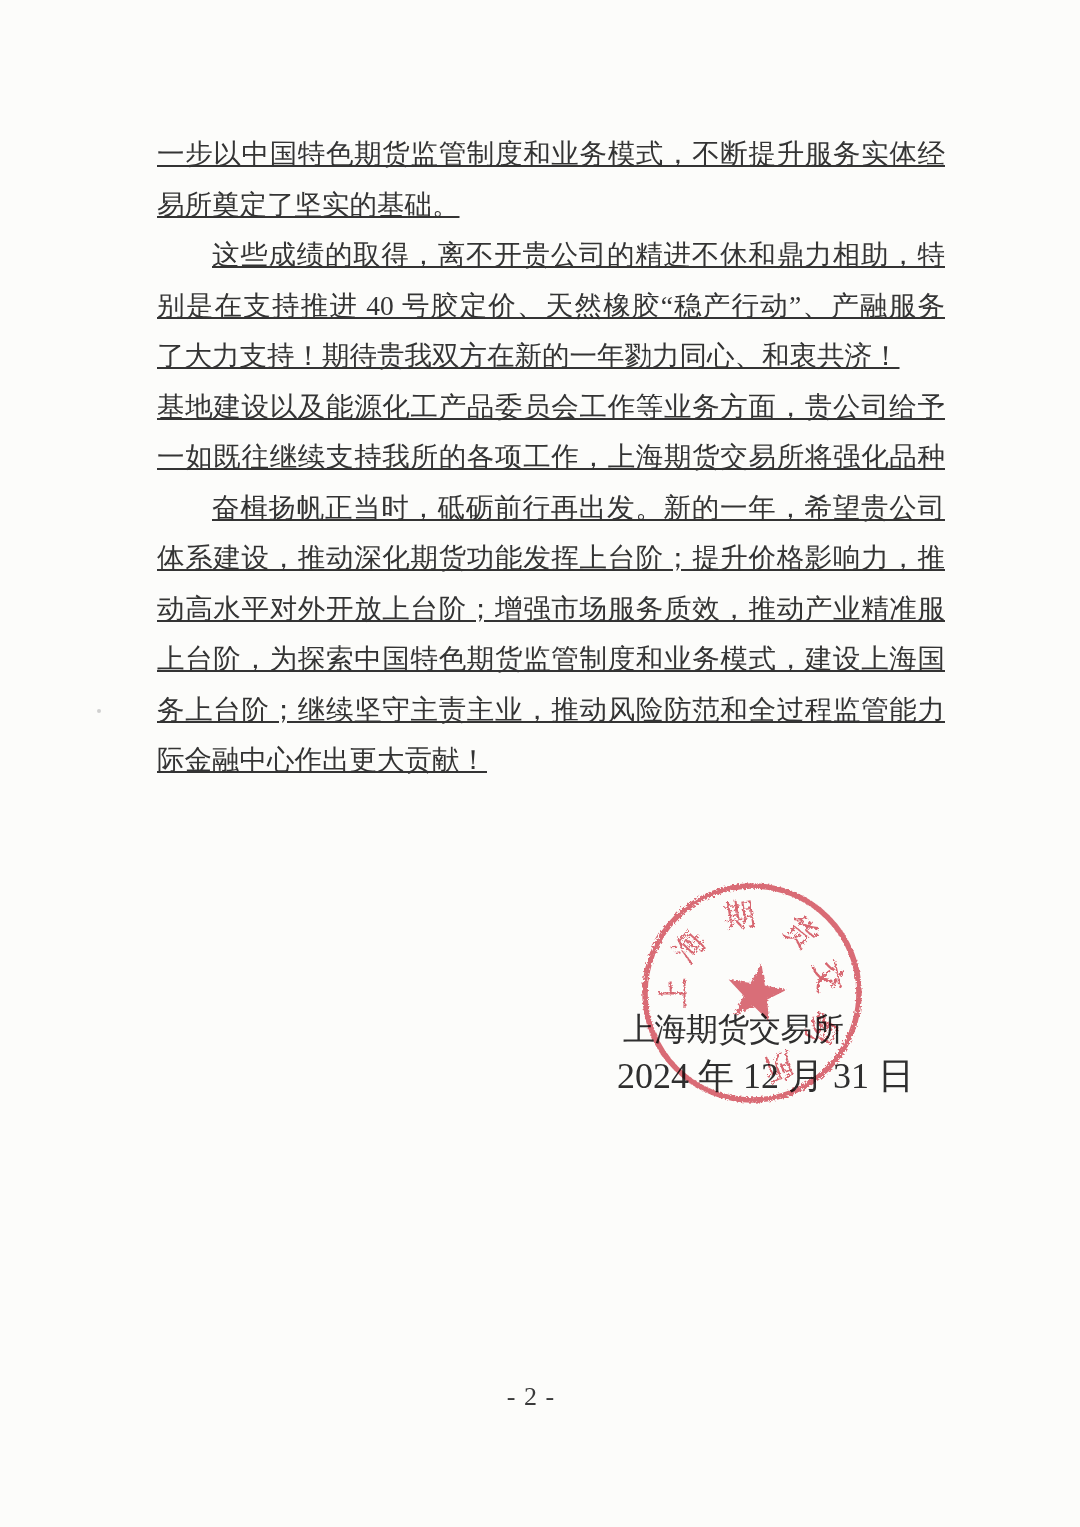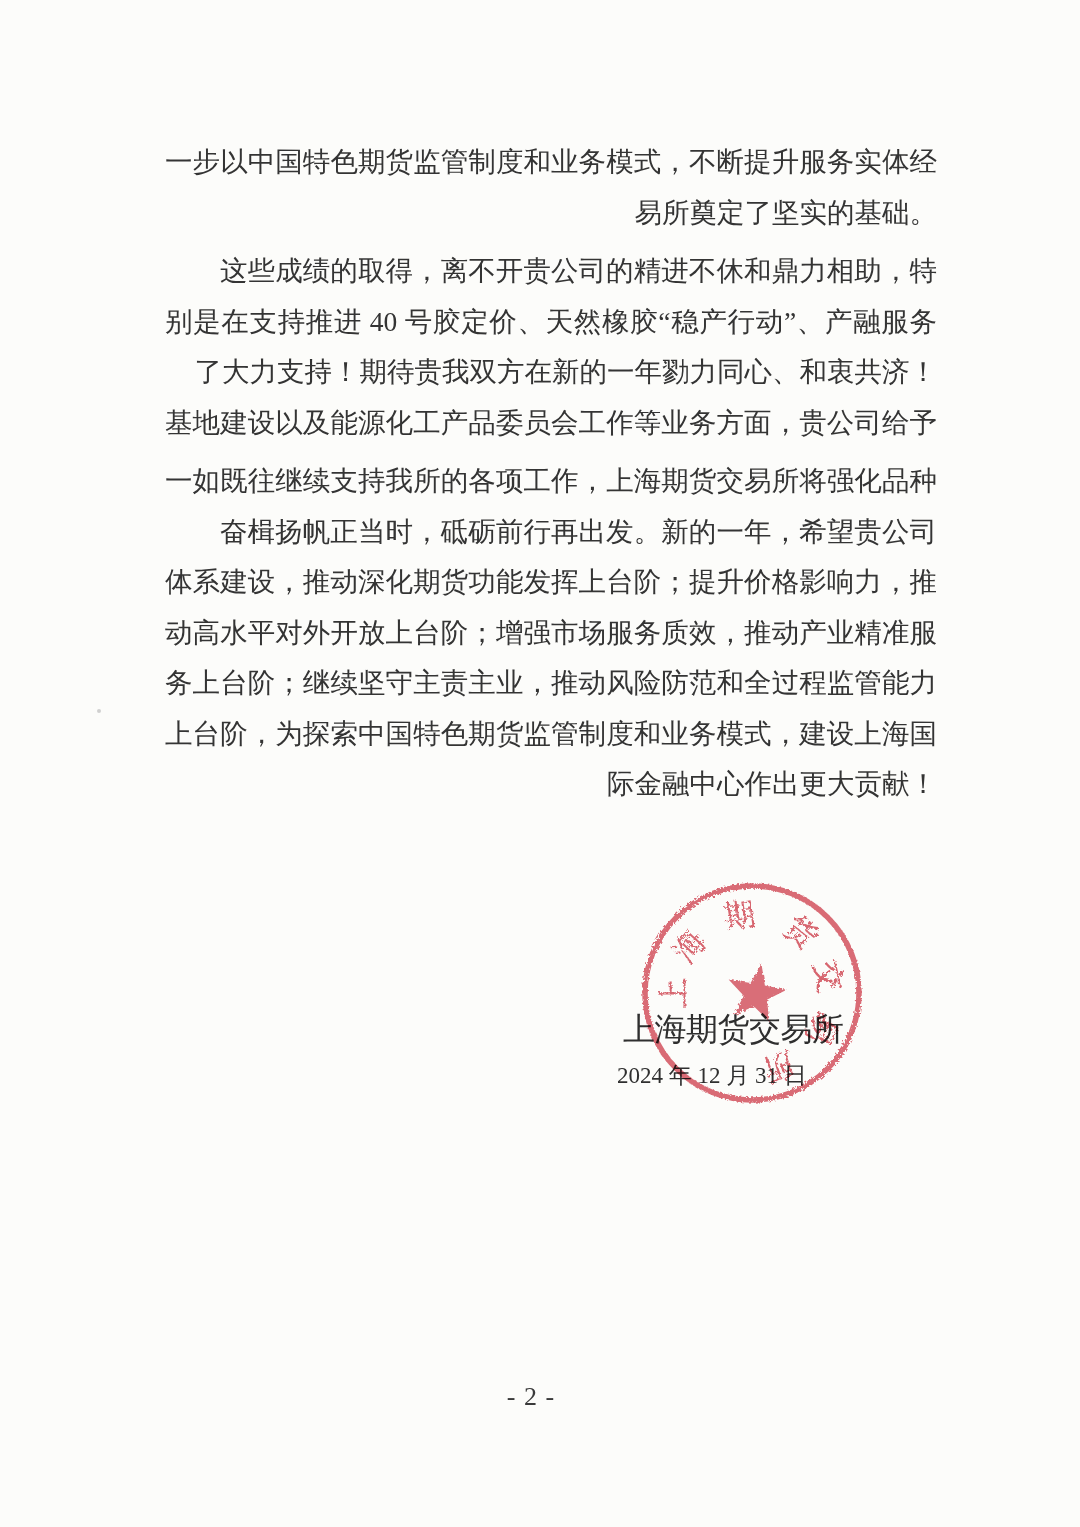--- a/index.html
+++ b/index.html
@@ -22,25 +22,26 @@
   }
   .letter-body {
     position: absolute;
     left: 157px;
     top: 129px;
     width: 788px;
     font-size: 27.5px;
     color: #343434;
   }
   .paragraph {
-    margin: 8px;
+    margin: 0;
+    text-decoration: underline;
   }
   .line {
     line-height: 50.5px;
-    text-align: right;
+    text-align: left;
   }
   .line.fill {
     text-align: justify;
     text-align-last: justify;
   }
   .line.indent {
     text-indent: 55px;
   }
   .signature-org {
     position: absolute;
@@ -49,21 +50,21 @@
     font-size: 32px;
     letter-spacing: -0.5px;
     line-height: 34px;
     color: #2f2f2f;
     white-space: nowrap;
   }
   .signature-date {
     position: absolute;
     left: 617px;
     top: 1059px;
-    font-size: 23px;
+    font-size: 36px;
     line-height: 34px;
     color: #2f2f2f;
     white-space: nowrap;
     font-family: Liberation Serif, serif;
   }
   .page-number {
     position: absolute;
     left: 431px;
     top: 1382px;
     width: 200px;
@@ -116,22 +117,22 @@
         <div class="line fill indent">这些成绩的取得，离不开贵公司的精进不休和鼎力相助，特</div>
         <div class="line fill">别是在支持推进 40 号胶定价、天然橡胶“稳产行动”、产融服务</div>
         <div class="line">了大力支持！期待贵我双方在新的一年勠力同心、和衷共济！</div>
         <div class="line fill">基地建设以及能源化工产品委员会工作等业务方面，贵公司给予</div>
       </div>
       <div class="paragraph">
         <div class="line fill">一如既往继续支持我所的各项工作，上海期货交易所将强化品种</div>
         <div class="line fill indent">奋楫扬帆正当时，砥砺前行再出发。新的一年，希望贵公司</div>
         <div class="line fill">体系建设，推动深化期货功能发挥上台阶；提升价格影响力，推</div>
         <div class="line fill">动高水平对外开放上台阶；增强市场服务质效，推动产业精准服</div>
+        <div class="line fill">上台阶，为探索中国特色期货监管制度和业务模式，建设上海国</div>
         <div class="line fill">务上台阶；继续坚守主责主业，推动风险防范和全过程监管能力</div>
-        <div class="line fill">上台阶，为探索中国特色期货监管制度和业务模式，建设上海国</div>
         <div class="line">际金融中心作出更大贡献！</div>
       </div>
     </div>
 
   <div class="signature-org">上海期货交易所</div>
 
   <div class="signature-date">2024 年 12 月 31 日</div>
 
   <div class="seal">
     <svg viewBox="0 0 230 230" xmlns="http://www.w3.org/2000/svg">

